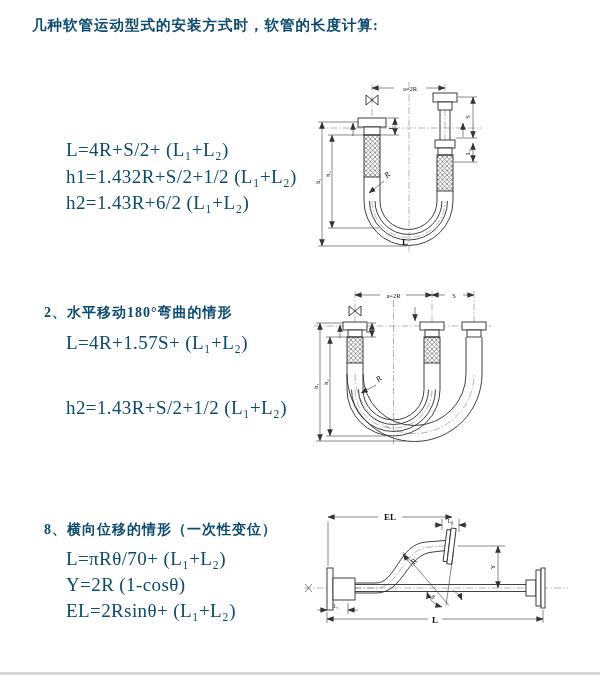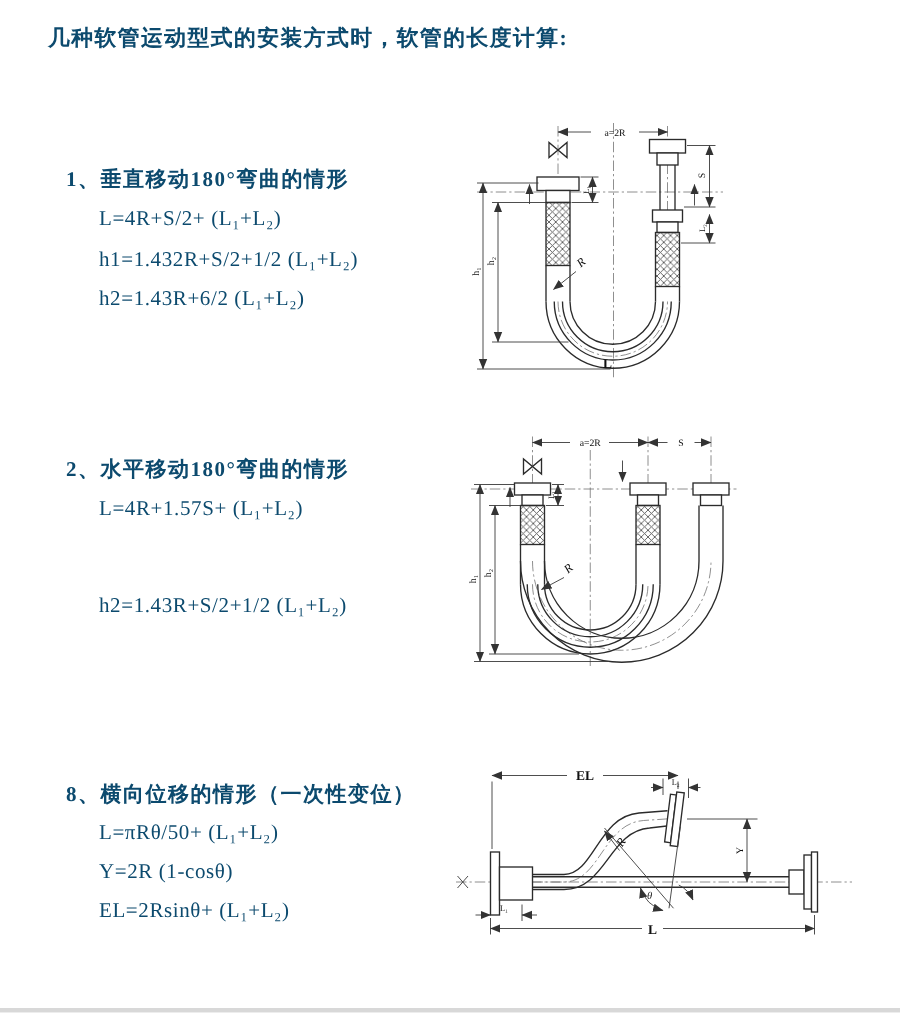--- a/index.html
+++ b/index.html
@@ -3,50 +3,49 @@
 <meta charset="utf-8">
 <style>
   html,body{margin:0;padding:0;background:#eee;}
   .page{
     position:relative;width:600px;height:675px;background:#ffffff;
     font-family:Liberation Serif, serif;color:#0c4a6e;
     overflow:hidden;margin:0 auto;border-bottom:3px solid #d8d8d8;box-sizing:border-box;
   }
   .doc-title{position:absolute;left:32px;top:16px;font-size:14.5px;font-weight:bold;letter-spacing:1px;}
   .sec-heading{position:absolute;left:44px;font-size:14px;font-weight:bold;letter-spacing:1px;}
-  .formula{position:absolute;left:66px;font-size:14px;font-weight:500;letter-spacing:0.4px;white-space:pre;}
+  .formula{position:absolute;left:66px;font-size:19px;font-weight:500;letter-spacing:0.4px;white-space:pre;}
   .diagram{position:absolute;}
   svg{display:block;overflow:visible;}
   .ol{fill:none;stroke:#2b2b2b;stroke-width:0.9;}
   .fw{fill:#ffffff;stroke:#2b2b2b;stroke-width:0.9;}
   .dl{fill:none;stroke:#3a3a3a;stroke-width:0.6;}
   .cl{fill:none;stroke:#6a6a6a;stroke-width:0.5;stroke-dasharray:7 2 1.5 2;}
   .dimtxt{font-size:6.5px;fill:#111;}
   .dimtxt-sm{font-size:5.5px;fill:#111;}
   .rtxt{font-size:8px;font-style:italic;fill:#111;}
   .bigtxt{font-size:9px;font-weight:bold;fill:#111;}
 </style>
 </head>
 <body>
 
 <div class="page">
 
   <div class="doc-title">几种软管运动型式的安装方式时，软管的长度计算:</div>
 
-  <div class="sec-heading" style="top:111px;">1、垂直移动180°弯曲的情形</div>
   <div class="formula" style="top:139px;">L=4R+S/2+ (L₁+L₂)</div>
   <div class="formula" style="top:166px;">h1=1.432R+S/2+1/2 (L₁+L₂)</div>
   <div class="formula" style="top:192px;">h2=1.43R+6/2 (L₁+L₂)</div>
 
   <div class="sec-heading" style="top:304px;">2、水平移动180°弯曲的情形</div>
   <div class="formula" style="top:332px;">L=4R+1.57S+ (L₁+L₂)</div>
   <div class="formula" style="top:384px;margin-top:13px;">h2=1.43R+S/2+1/2 (L₁+L₂)</div>
 
   <div class="sec-heading" style="top:521px;">8、横向位移的情形（一次性变位）</div>
-  <div class="formula" style="top:548px;">L=πRθ/50+ (L₁+L₂)</div>
+  <div class="formula" style="top:548px;">L=πRθ/70+ (L₁+L₂)</div>
   <div class="formula" style="top:574px;">Y=2R (1-cosθ)</div>
   <div class="formula" style="top:600px;">EL=2Rsinθ+ (L₁+L₂)</div>
 
   <div class="diagram" style="left:312px;top:76px;width:285px;height:180px;">
     <svg width="285" height="180" viewBox="0 0 285 180">
       <defs>
         <marker id="arr1" viewBox="0 0 10 10" refX="9.5" refY="5" markerWidth="7" markerHeight="7" markerUnits="userSpaceOnUse" orient="auto-start-reverse">
           <path d="M0,1 L10,5 L0,9 z" fill="#333"></path>
         </marker>
         <pattern id="hatch1" width="4.5" height="4.5" patternUnits="userSpaceOnUse">

